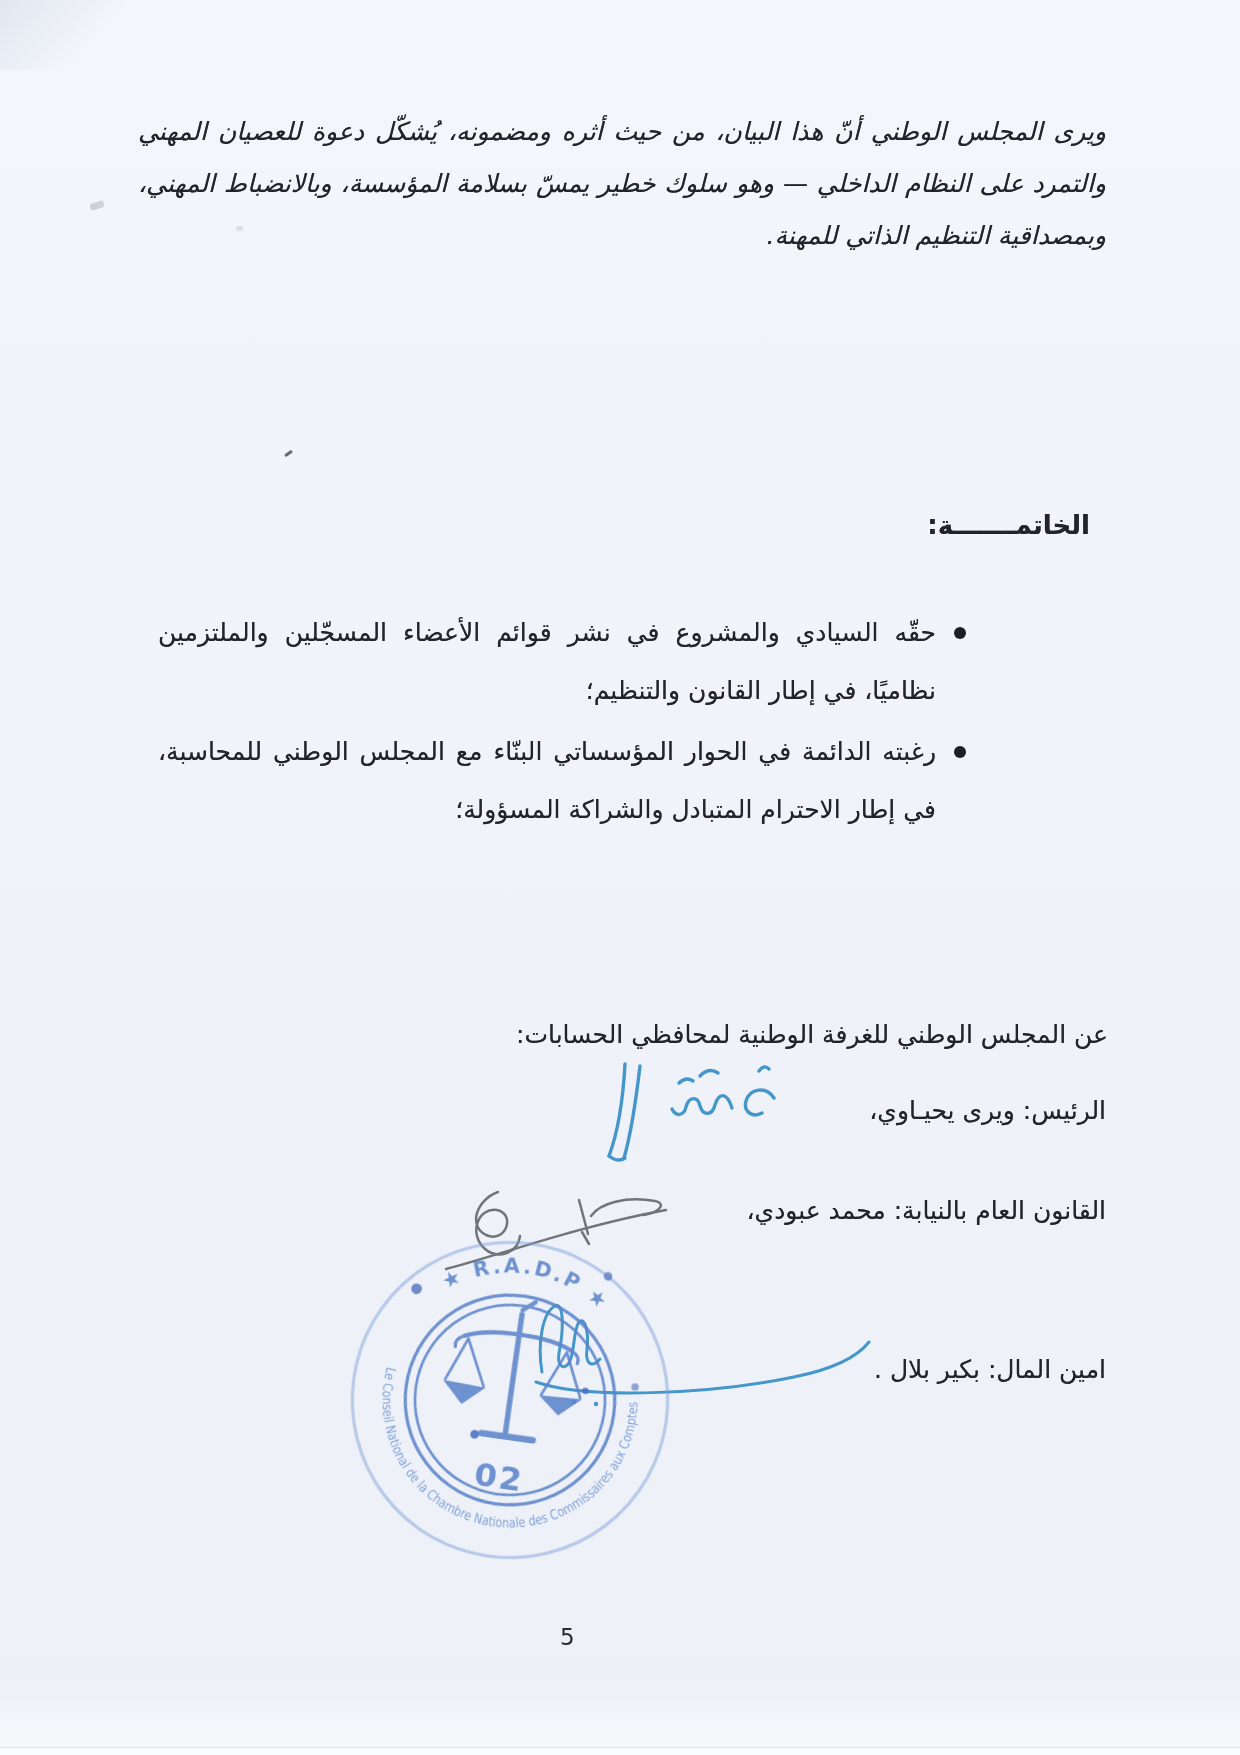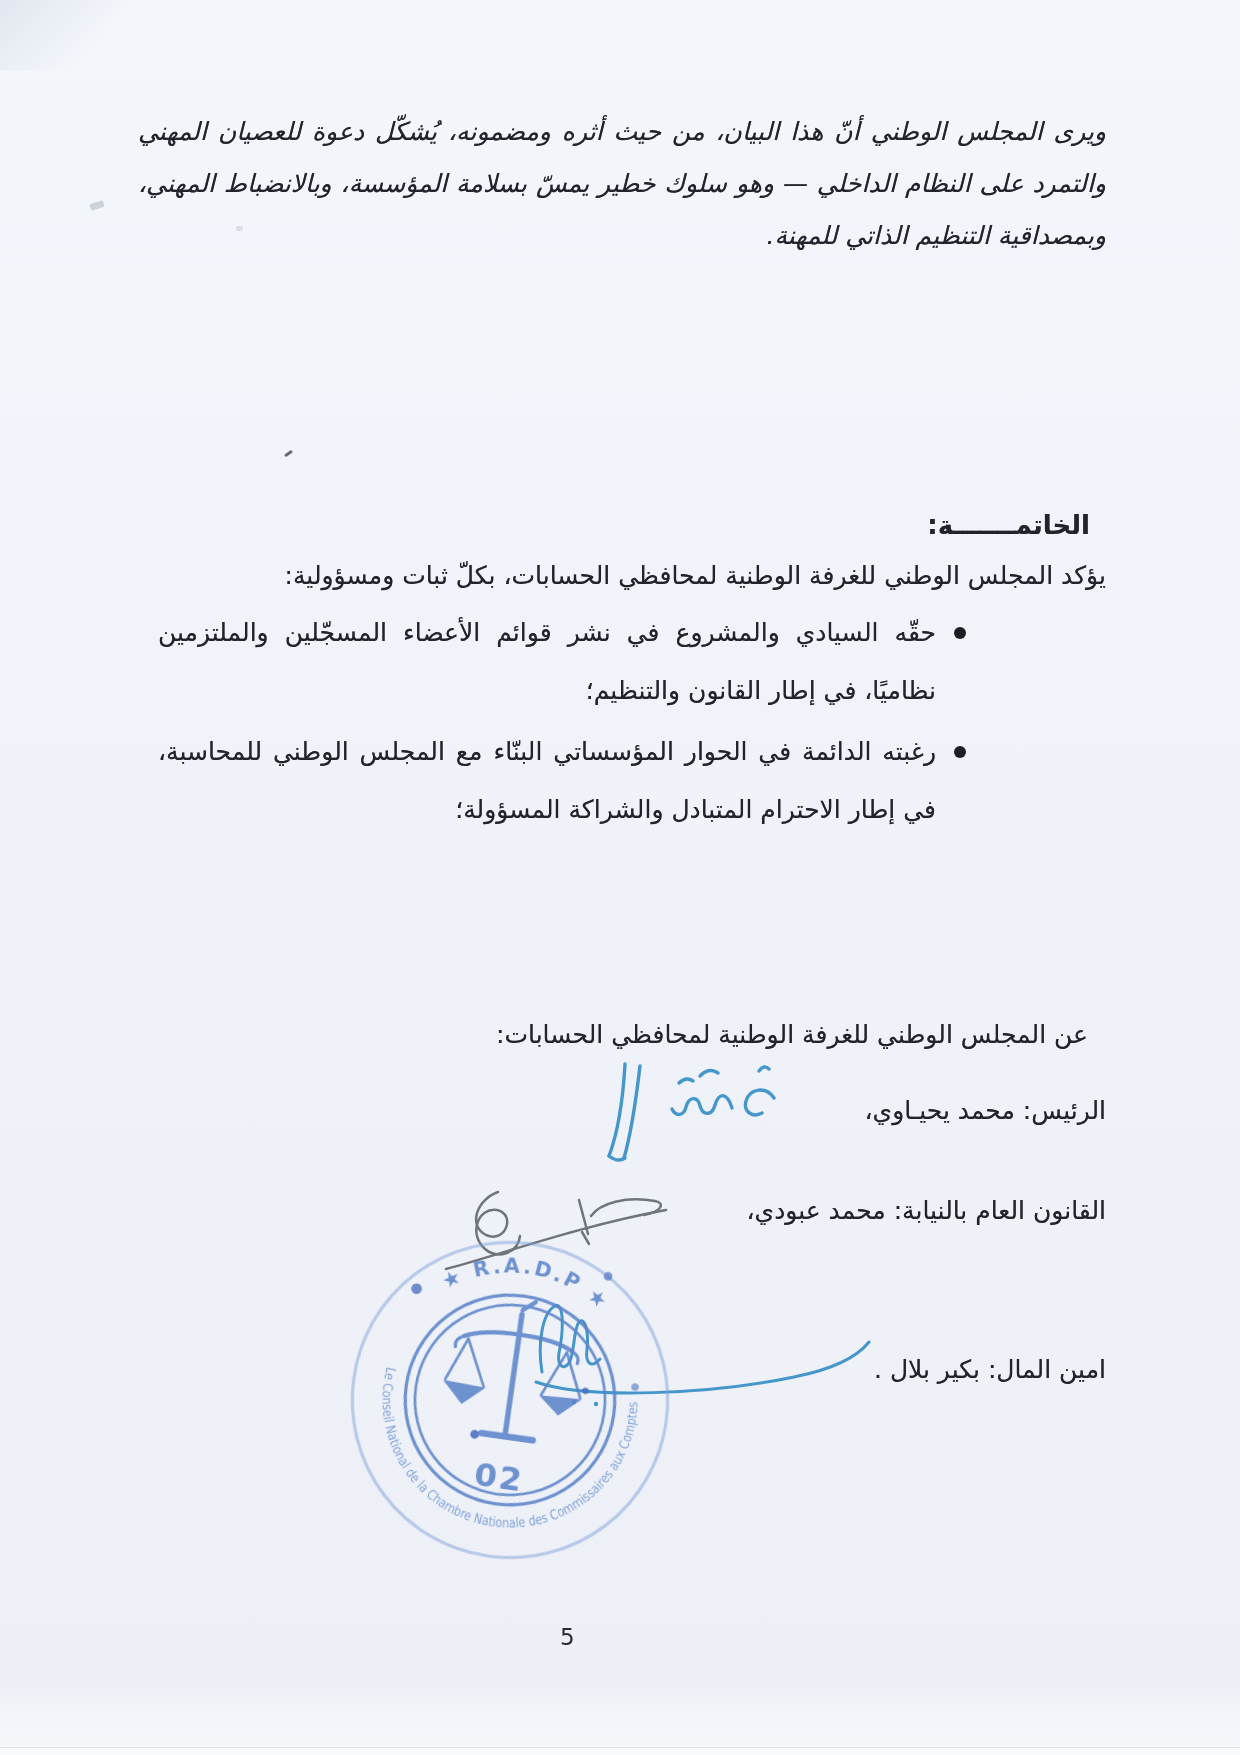--- a/index.html
+++ b/index.html
@@ -46,21 +46,21 @@
   .bullets li{
     position:relative;direction:rtl;text-align:justify;text-align-last:right;
     font-size:25px;line-height:58px;padding-right:36px;margin-bottom:3px;
     text-shadow:0 0 .5px rgba(20,22,30,.55);
   }
   .bullets li::before{
     content:'';position:absolute;right:6px;top:23px;
     width:12px;height:12px;border-radius:50%;background:#1d1e24;
   }
   .onbehalf{
-    position:absolute;top:1020px;right:152px;margin:0;
+    position:absolute;top:1020px;right:132px;margin:0;
     direction:rtl;font-size:25px;text-shadow:0 0 .5px rgba(20,22,30,.55);
   }
   .sigline{
     position:absolute;right:134px;margin:0;direction:rtl;font-size:25px;
     text-shadow:0 0 .5px rgba(20,22,30,.55);
   }
   #president-line{top:1096px}
   #sg-line{top:1196px}
   #treasurer-line{top:1355px}
   .sig{position:absolute;}
@@ -85,30 +85,29 @@
 
 <div class="page">
 
   <div class="corner-shade"></div>
 
   <p class="para" id="p1">ويرى المجلس الوطني أنّ هذا البيان، من حيث أثره ومضمونه، يُشكّل دعوة للعصيان المهني والتمرد على النظام الداخلي — وهو سلوك خطير يمسّ بسلامة المؤسسة، وبالانضباط المهني، وبمصداقية التنظيم الذاتي للمهنة.</p>
 
 
   <h2 class="heading">الخاتمـــــــة:</h2>
 
-  <p class="intro">يؤكد المجلس الوطني للغرفة الوطنية لمحافظي الحسابات، بكلّ ثبات ومسؤولية:</p>
 
   <ul class="bullets">
     <li>حقّه السيادي والمشروع في نشر قوائم الأعضاء المسجّلين والملتزمين نظاميًا، في إطار القانون والتنظيم؛</li>
     <li>رغبته الدائمة في الحوار المؤسساتي البنّاء مع المجلس الوطني للمحاسبة، في إطار الاحترام المتبادل والشراكة المسؤولة؛</li>
   </ul>
 
   <p class="onbehalf">عن المجلس الوطني للغرفة الوطنية لمحافظي الحسابات:</p>
 
-  <p class="sigline" id="president-line">الرئيس: محمد يحيـاوي،</p>
+  <p class="sigline" id="president-line">الرئيس: ويرى يحيـاوي،</p>
 
   <svg class="sig" id="president-sig" width="235" height="118" viewBox="0 0 235 118">
     <g fill="none" stroke="#4496cb" stroke-width="3.4" stroke-linecap="round">
       <path d="M199,13 q5,-7 10,-2"></path>
       <path d="M214,40 C 206,28 190,30 186,43 C 183,54 193,60 202,55"></path>
       <path d="M172,50 C 167,34 159,34 155,47 C 152,58 143,58 140,48 C 138,38 129,38 126,49 C 124,58 116,59 112,51"></path>
       <path d="M140,18 q9,-9 18,-3"></path>
       <path d="M119,25 q7,-7 14,-2"></path>
       <path d="M80,8 C 76,42 71,76 64,100"></path>
       <path d="M65,6 C 63,42 58,74 49,98"></path>

